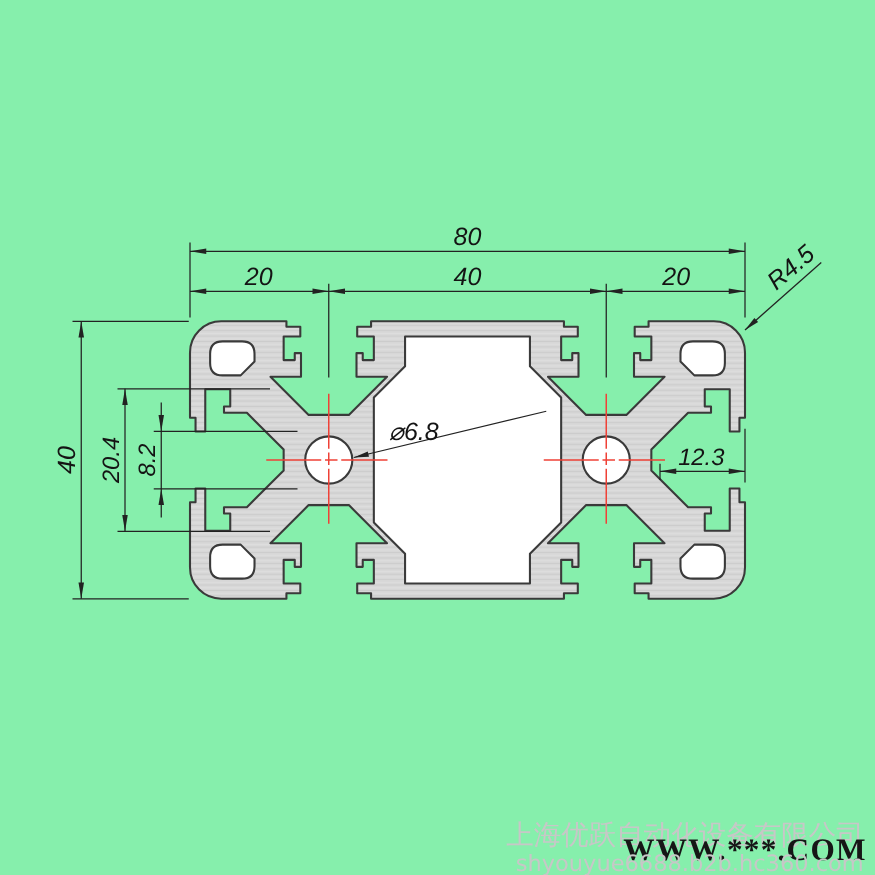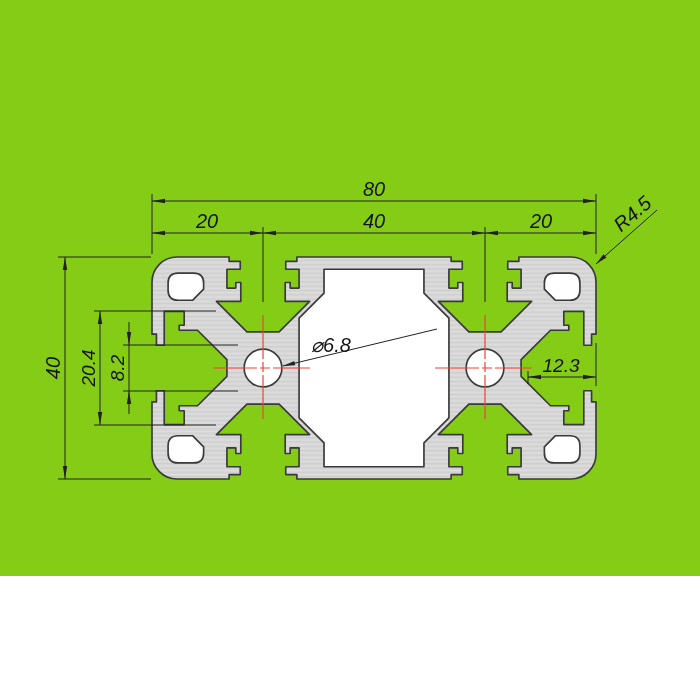--- a/index.html
+++ b/index.html
@@ -1,16 +1,16 @@
 <!DOCTYPE html>
 <html><head>
 <meta charset="utf-8">
 <style>
   html,body{margin:0;padding:0;background:#ffffff;}
-  .page{position:relative;width:700px;height:576px;background:#84cc16;overflow:hidden;
+  .page{position:relative;width:700px;height:700px;background:#86efac;overflow:hidden;
         font-family:"Liberation Sans",sans-serif;}
   svg{display:block;}
   .dim-text{font:italic 20px "Liberation Sans",sans-serif;fill:#141414;}
   .dim-text-sm{font:italic 19px "Liberation Sans",sans-serif;fill:#141414;}
   .wm-gray{fill:#c7c7c7;font-family:"DejaVu Sans","Liberation Sans",sans-serif;}
   .wm-dark{fill:#161616;font-family:"Liberation Serif","DejaVu Serif",serif;font-weight:600;letter-spacing:1px;}
 </style>
 </head>
 <body>
 

